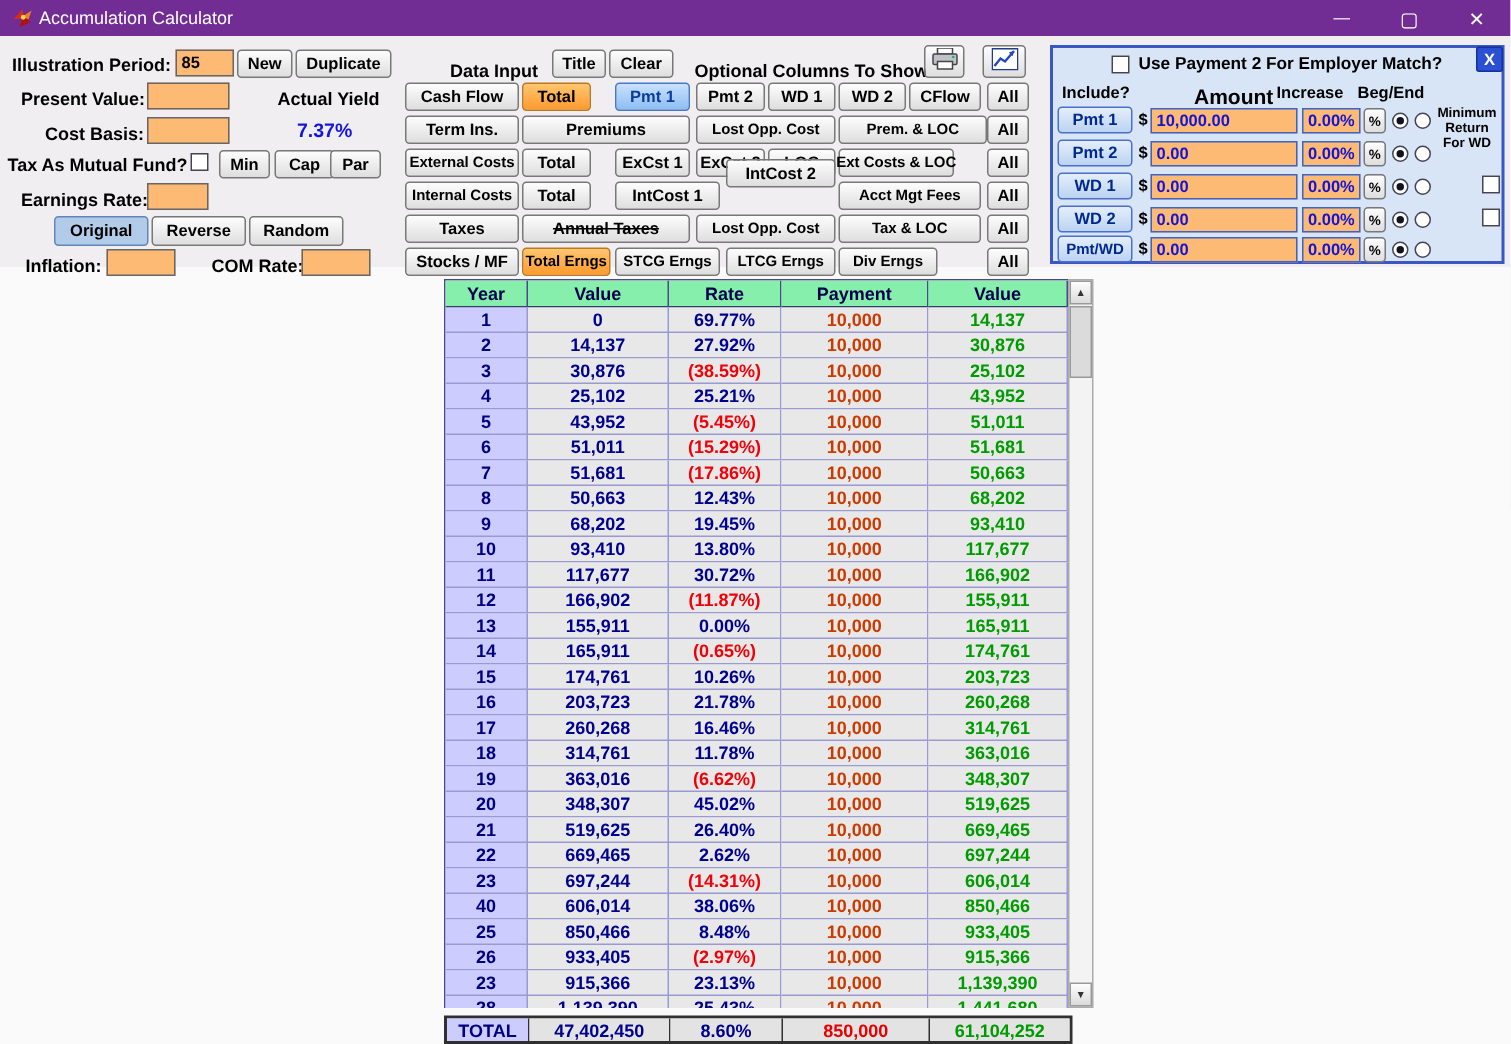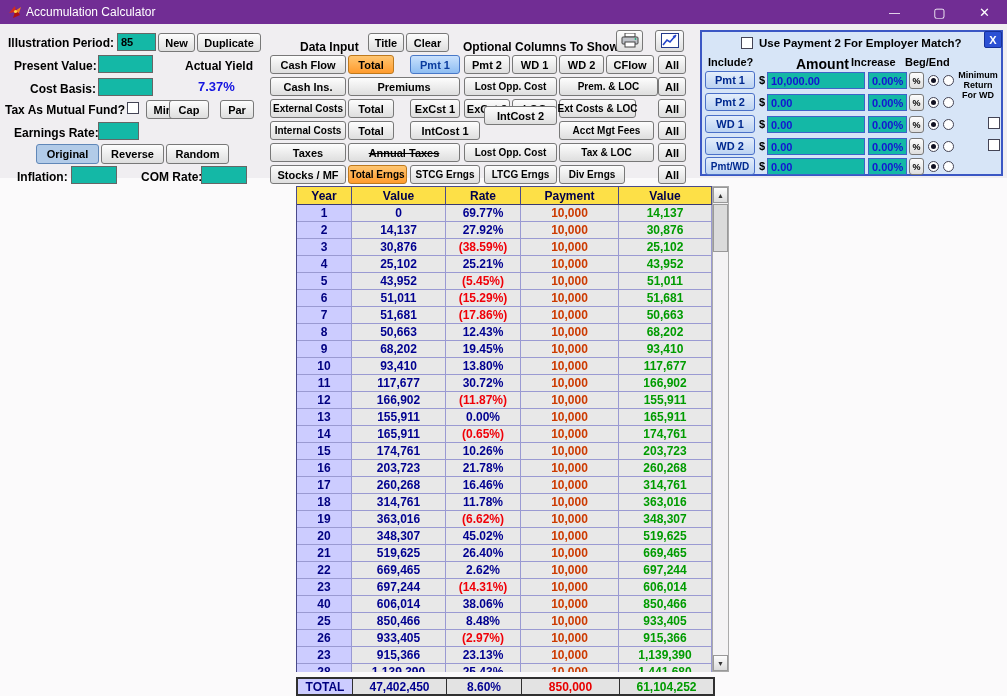--- a/index.html
+++ b/index.html
@@ -11,34 +11,34 @@
   #titlebar .title{font-size:12px;margin-left:6px}
   .winbtn{position:absolute;top:0;width:45px;height:24px;display:flex;align-items:center;justify-content:center;color:#fff;font-size:11px}
   
   .lbl{position:absolute;font-size:12px;font-weight:bold;white-space:nowrap;color:#000}
   .btn{position:absolute;display:flex;align-items:center;justify-content:center;font-weight:bold;font-size:11px;font-family:inherit;background:linear-gradient(#FDFDFD,#DEDEDE);border:1px solid #787878;border-radius:3px;color:#000;white-space:nowrap}
   .btn.sm{font-size:10px}
   .btn.orange{background:linear-gradient(#FFC671,#FF9B2E);border-color:#BD791E}
   .btn.blue{background:linear-gradient(#C9E1FD,#8EBDF2);border-color:#4878C8;color:#0A3C9E}
   .btn.pressed{background:#B2CBE8;border-color:#6087B8}
   .btn.pb{background:linear-gradient(#E4EEFB,#BCD3F2);border:1px solid #4A70C8;color:#00298F}
-  .inp{position:absolute;background:#14b8a6;border:1px solid #666;font-family:"Liberation Sans",sans-serif;font-size:11px;font-weight:bold;padding:1px 3px;color:#000;outline:none}
+  .inp{position:absolute;background:#fdba74;border:1px solid #666;font-family:"Liberation Sans",sans-serif;font-size:11px;font-weight:bold;padding:1px 3px;color:#000;outline:none}
   .inp.bl{border-color:#3E63C8;color:#1414D2}
   .chk{position:absolute;width:12px;height:12px;background:#fff;border:1px solid #445}
   .radio{position:absolute;width:11px;height:11px;border:1px solid #445;border-radius:50%;background:#fff}
   .radio.sel::after{content:"";position:absolute;left:2px;top:2px;width:5px;height:5px;border-radius:50%;background:#112}
   .strike{text-decoration:line-through}
   #contentbg{position:absolute;left:0;top:178px;width:1007px;height:518px;background:#FBFAFB}
   
   #paypanel{position:absolute;left:700px;top:30px;width:303px;height:146px;background:#D7E5F7;border:2px solid #3B57C4}
   
   #tablewrap{position:absolute;left:296px;top:186px;width:416px;height:486px;overflow:hidden;border-left:1px solid #4A4A8A;border-top:1px solid #4A4A8A;background:#fff}
   .thead,.trow,#totalrow{display:grid;grid-template-columns:55px 94px 75px 98px 93px}
   .thead{height:18px}
-  .thcell{display:flex;align-items:center;justify-content:center;background:#fde047;color:#00004D;font-size:12px;font-weight:bold;border-right:1px solid #4A4A8A;border-bottom:1px solid #3A3A70}
+  .thcell{display:flex;align-items:center;justify-content:center;background:#86efac;color:#00004D;font-size:12px;font-weight:bold;border-right:1px solid #4A4A8A;border-bottom:1px solid #3A3A70}
   .trow{height:17px}
   .tcell{display:flex;align-items:center;justify-content:center;font-size:12px;font-weight:bold;border-right:1px solid #9A9AD2;border-bottom:1px solid #9A9AD2;background:#E8E8E8}
   .c-year{background:#CCCCFF;color:#000080}
   .c-val{color:#000090}
   .c-rate{color:#000090}
   .c-rate.neg{color:#F00008}
   .c-pay{color:#CC3A00}
   .c-val2{color:#009B00}
   
   #sbar{position:absolute;left:712px;top:186px;width:17px;height:486px;background:#F4F3F4;border:1px solid #ABABAB}
@@ -80,21 +80,21 @@
 <input class="inp" style="left: 98px; top: 55px; width: 55px; height: 18px;" value="">
 <span class="lbl" style="left:185px;top:59px">Actual Yield</span>
 
 <span class="lbl" style="left:26px;top:82px;width:70px;text-align:right">Cost Basis:</span>
 <input class="inp" style="left: 98px; top: 78px; width: 55px; height: 18px;" value="">
 <span class="lbl" style="left:198px;top:79px;color:#1515E0;font-size:13px">7.37%</span>
 
 <span class="lbl" style="left:5px;top:103px">Tax As Mutual Fund?</span>
 <span class="chk" style="left:127px;top:102px"></span>
 <div class="btn" style="left:146px;top:100px;width:34px;height:19px">Min</div>
-<div class="btn" style="left:169px;top:100px;width:40px;height:19px">Cap</div>
+<div class="btn" style="left:183px;top:100px;width:40px;height:19px">Cap</div>
 <div class="btn" style="left:220px;top:100px;width:34px;height:19px">Par</div>
 
 <span class="lbl" style="left:14px;top:126px;width:82px;text-align:right">Earnings Rate:</span>
 <input class="inp" style="left: 98px; top: 122px; width: 41px; height: 18px;" value="">
 
 <div class="btn pressed" style="left:36px;top:144px;width:63px;height:20px">Original</div>
 <div class="btn" style="left:101px;top:144px;width:63px;height:20px">Reverse</div>
 <div class="btn" style="left:166px;top:144px;width:63px;height:20px">Random</div>
 
 <span class="lbl" style="left:17px;top:170px">Inflation:</span>
@@ -124,21 +124,21 @@
 
 <div class="btn" style="left:270px;top:55px;width:76px;height:19px">Cash Flow</div>
 <div class="btn orange" style="left:348px;top:55px;width:46px;height:19px">Total</div>
 <div class="btn blue" style="left:410px;top:55px;width:50px;height:19px">Pmt 1</div>
 <div class="btn" style="left:464px;top:55px;width:46px;height:19px">Pmt 2</div>
 <div class="btn" style="left:512px;top:55px;width:45px;height:19px">WD 1</div>
 <div class="btn" style="left:559px;top:55px;width:45px;height:19px">WD 2</div>
 <div class="btn" style="left:606px;top:55px;width:48px;height:19px">CFlow</div>
 <div class="btn" style="left:658px;top:55px;width:28px;height:19px">All</div>
 
-<div class="btn" style="left:270px;top:77px;width:76px;height:19px">Cash Ins.</div>
+<div class="btn" style="left:270px;top:77px;width:76px;height:19px">Term Ins.</div>
 <div class="btn" style="left:348px;top:77px;width:112px;height:19px">Premiums</div>
 <div class="btn sm" style="left:464px;top:77px;width:93px;height:19px">Lost Opp. Cost</div>
 <div class="btn sm" style="left:559px;top:77px;width:99px;height:19px">Prem. &amp; LOC</div>
 <div class="btn" style="left:658px;top:77px;width:28px;height:19px">All</div>
 
 <div class="btn sm" style="left:270px;top:99px;width:76px;height:19px">External Costs</div>
 <div class="btn" style="left:348px;top:99px;width:46px;height:19px">Total</div>
 <div class="btn" style="left:410px;top:99px;width:50px;height:19px">ExCst 1</div>
 <div class="btn" style="left:464px;top:99px;width:46px;height:19px">ExCst 2</div>
 <div class="btn" style="left:512px;top:99px;width:45px;height:19px">LOC</div>

